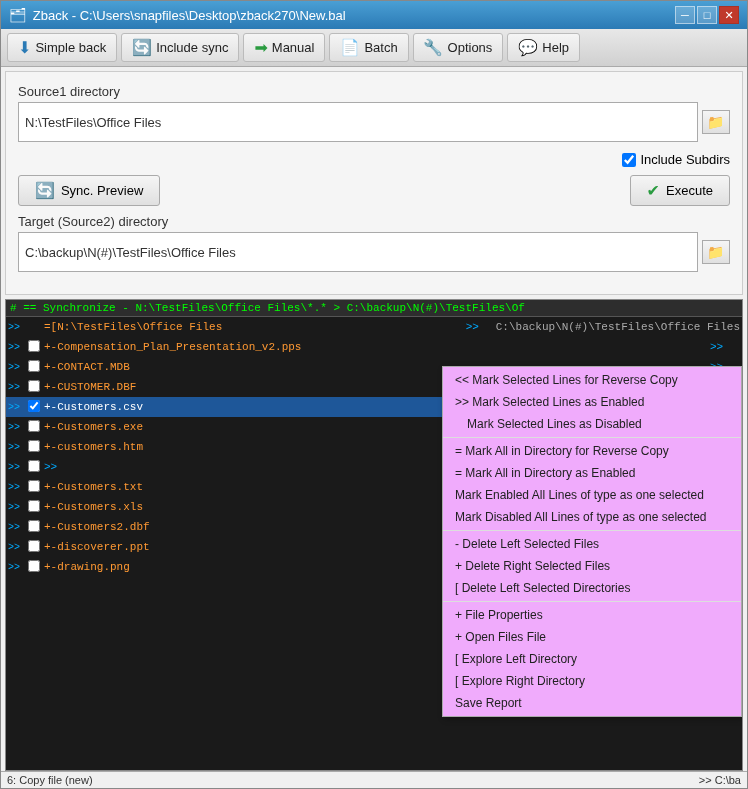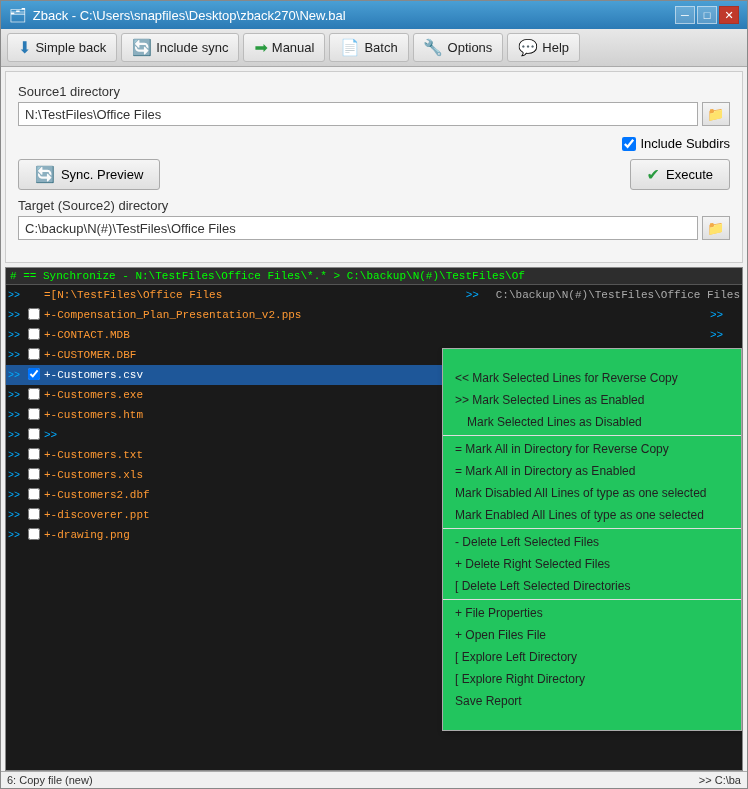--- a/index.html
+++ b/index.html
@@ -117,21 +117,21 @@
     }
 
     .field-row {
       display: flex;
       gap: 4px;
       align-items: center;
     }
 
     .field-input {
       flex: 1;
-      height: 24px;
+      height: 40px;
       border: 1px solid #aaa;
       background: white;
       padding: 2px 6px;
       font-size: 13px;
       color: #333;
     }
 
     .browse-btn {
       width: 28px;
       height: 24px;
@@ -257,27 +257,27 @@
       display: flex;
       justify-content: space-between;
       flex-shrink: 0;
       gap: 48px;
     }
 
     
     .context-menu {
       position: absolute;
       right: 0;
-      top: 80px;
-      background: #22c55e;
+      top: 66px;
+      background: #f0abfc;
       border: 1px solid #aaa;
       box-shadow: 2px 2px 6px rgba(0,0,0,0.3);
       z-index: 100;
       min-width: 300px;
-      padding: 18px 0;
+      padding: 2px 0;
     }
 
     .ctx-item {
       padding: 4px 12px;
       cursor: pointer;
       color: #222;
       font-size: 12px;
       white-space: nowrap;
     }
 
@@ -454,22 +454,22 @@
       </div>
 
     <div class="context-menu" id="context-menu-container">
 
     <div class="ctx-item">&lt;&lt; Mark Selected Lines for Reverse Copy</div>
         <div class="ctx-item">&gt;&gt; Mark Selected Lines as Enabled</div>
         <div class="ctx-item indented">Mark Selected Lines as Disabled</div>
         <div class="ctx-separator"></div>
         <div class="ctx-item">= Mark All in Directory for Reverse Copy</div>
         <div class="ctx-item">= Mark All in Directory as Enabled</div>
+        <div class="ctx-item">Mark Enabled All Lines of type as one selected</div>
         <div class="ctx-item">Mark Disabled All Lines of type as one selected</div>
-        <div class="ctx-item">Mark Enabled All Lines of type as one selected</div>
         <div class="ctx-separator"></div>
         <div class="ctx-item">- Delete Left Selected Files</div>
         <div class="ctx-item">+ Delete Right Selected Files</div>
         <div class="ctx-item">[ Delete Left Selected Directories</div>
         <div class="ctx-separator"></div>
         <div class="ctx-item">+ File Properties</div>
         <div class="ctx-item">+ Open Files File</div>
         <div class="ctx-item">[ Explore Left  Directory</div>
         <div class="ctx-item">[ Explore Right Directory</div>
         <div class="ctx-item">Save Report</div>

